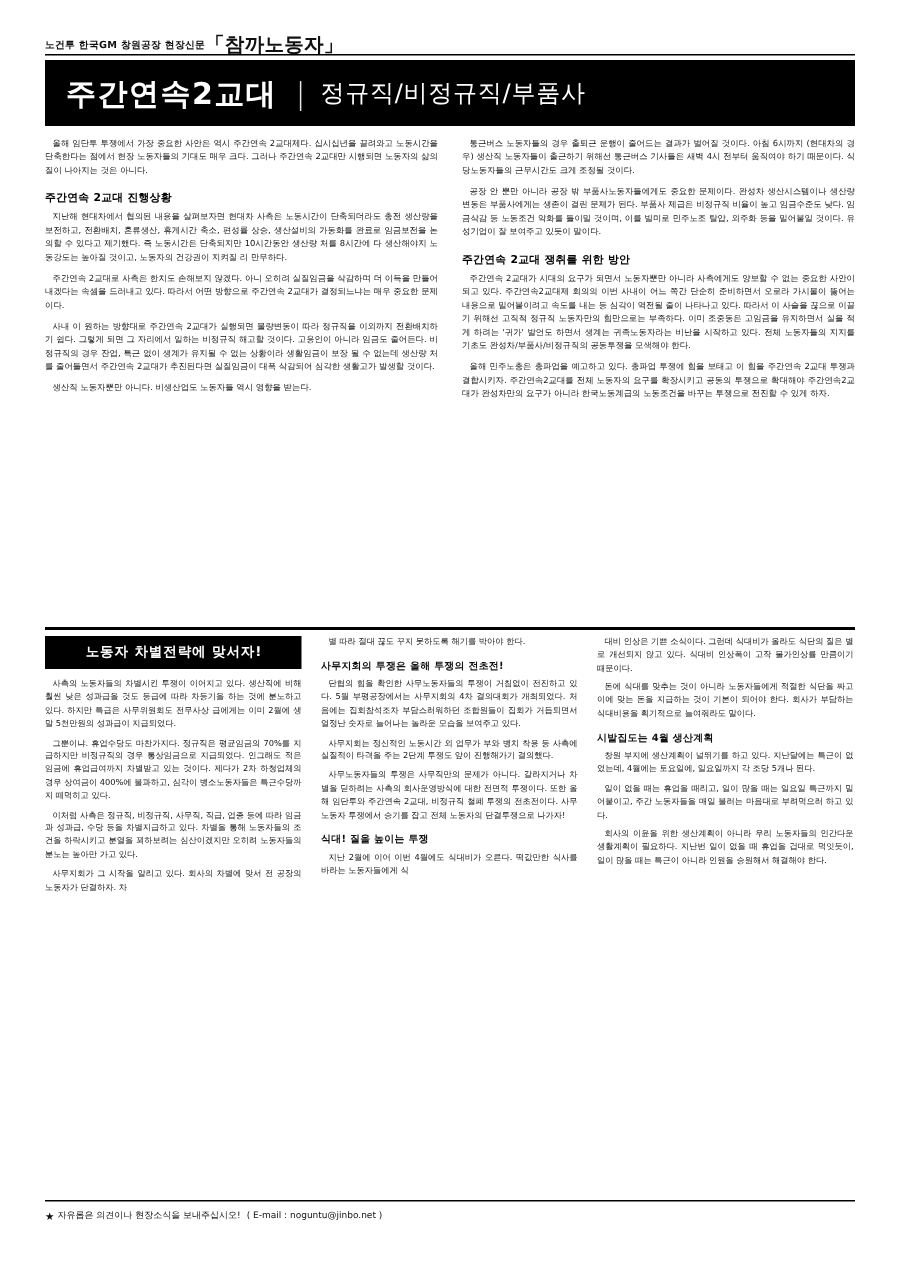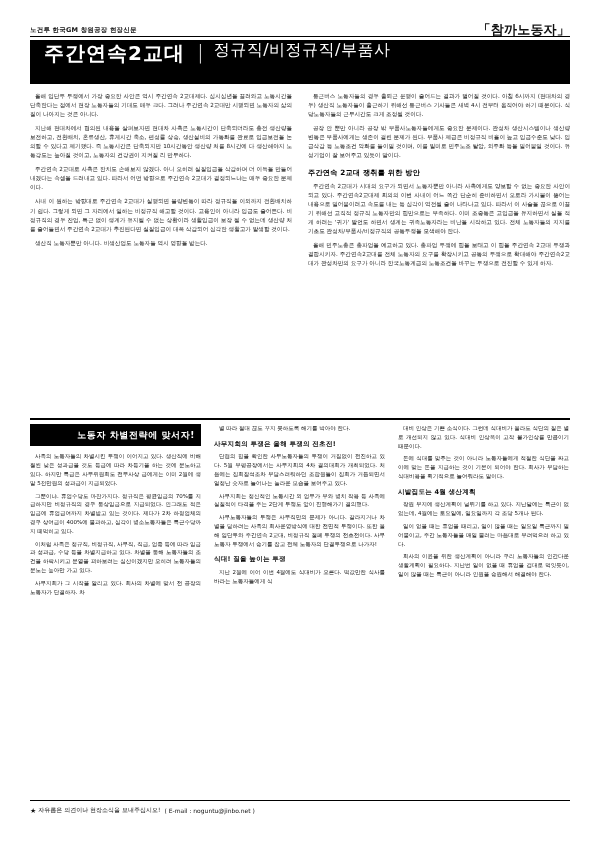--- a/index.html
+++ b/index.html
@@ -21,21 +21,20 @@
 
   
   .topbar {
     position: absolute;
     left: 30px;
     top: 22px;
     width: 540px;
     height: 16px;
     display: flex;
     align-items: center;
-    justify-content: space-between;
     font-size: 6.5px;
     color: #111;
     letter-spacing: 0.2px;
   }
   .topbar .left {
     font-weight: bold;
   }
   .topbar .right {
     font-weight: bold;
     font-size: 13px;
@@ -52,21 +51,21 @@
   
   .masthead {
     position: absolute;
     left: 30px;
     top: 40px;
     width: 540px;
     height: 44px;
     background: #000;
     color: #fff;
     display: flex;
-    align-items: flex-start;
+    align-items: center;
     box-sizing: border-box;
     padding: 0 14px;
   }
   .mh-title {
     font-size: 20px;
     font-weight: bold;
     letter-spacing: 1px;
     white-space: nowrap;
   }
   .mh-sep {
@@ -162,21 +161,21 @@
   }
   .banner {
     display: block;
     background: #000;
     color: #fff;
     font-size: 9px;
     font-weight: bold;
     letter-spacing: 0.6px;
     padding: 4px 6px 4px 7px;
     margin-bottom: 6px;
-    text-align: right;
+    text-align: center;
   }
 
   
   .rule-bot {
     position: absolute;
     left: 30px;
     top: 800px;
     width: 540px;
     height: 1px;
     background: #000;
@@ -214,20 +213,21 @@
     <span class="mh-title">주간연속2교대</span>
     <span class="mh-sep">|</span>
     <span class="mh-sub">정규직/비정규직/부품사</span>
   </div>
 
   <div class="main">
 
     <div class="col">
       <p>올해 임단투 투쟁에서 가장 중요한 사안은 역시 주간연속 2교대제다. 십시십년을 끌려와고 노동시간을 단축한다는 점에서 현장 노동자들의 기대도 매우 크다. 그러나 주간연속 2교대만 시행되면 노동자의 삶의 질이 나아지는 것은 아니다.</p>
 
+      <h3 class="sec">주간연속 2교대 진행상황</h3>
       <p>지난해 현대차에서 협의된 내용을 살펴보자면 현대차 사측은 노동시간이 단축되더라도 총전 생산량을 보전하고, 전환배치, 혼류생산, 휴게시간 축소, 편성률 상승, 생산설비의 가동화를 완료로 임금보전을 논의할 수 있다고 제기했다. 즉 노동시간은 단축되지만 10시간동안 생산량 처를 8시간에 다 생산해야지 노동강도는 높아질 것이고, 노동자의 건강권이 지켜질 리 만무하다.</p>
 
       <p>주간연속 2교대로 사측은 한치도 손해보지 않겠다. 아니 오히려 실질임금을 삭감하며 더 이득을 만들어내겠다는 속셈을 드러내고 있다. 따라서 어떤 방향으로 주간연속 2교대가 결정되느냐는 매우 중요한 문제이다.</p>
 
       <p>사내 이 원하는 방향대로 주간연속 2교대가 실행되면 물량변동이 따라 정규직을 이외까지 전환배치하기 쉽다. 그렇게 되면 그 자리에서 일하는 비정규직 해고할 것이다. 고용인이 아니라 임금도 줄어든다. 비정규직의 경우 잔업, 특근 없이 생계가 유지될 수 없는 상황이라 생활임금이 보장 될 수 없는데 생산량 처를 줄어들면서 주간연속 2교대가 추진된다면 실질임금이 대폭 삭감되어 심각한 생활고가 발생할 것이다.</p>
 
       <p>생산직 노동자뿐만 아니다. 비생산업도 노동자들 역시 영향을 받는다.</p>
     </div>
 
     <div class="col">

